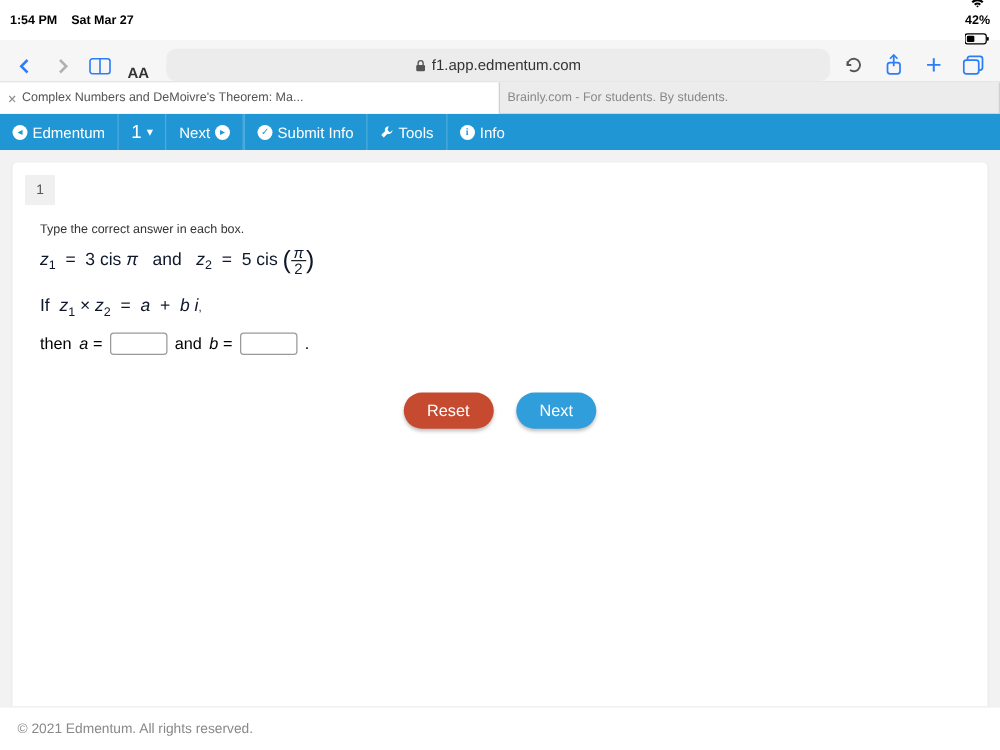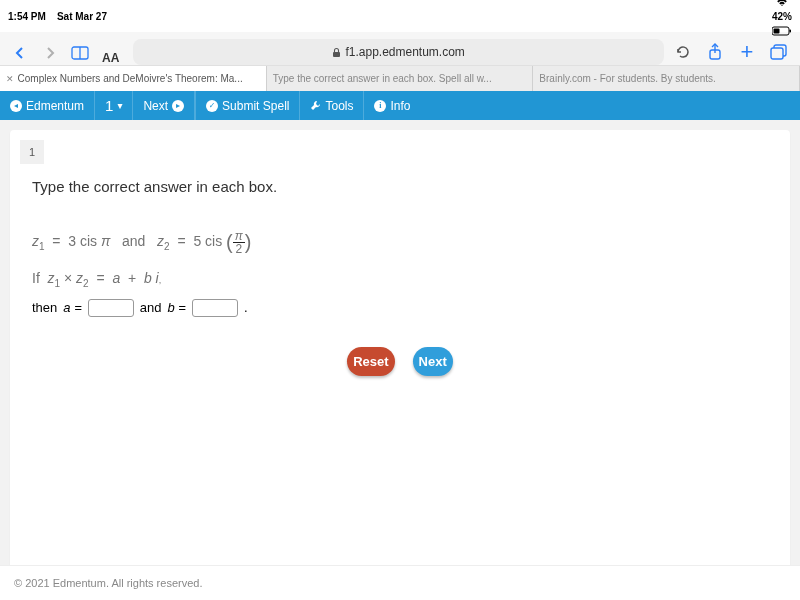--- a/index.html
+++ b/index.html
@@ -22,31 +22,31 @@
 
 .app-nav { height:29px; background:#2196d4; display:flex; align-items:center; color:#fff; font-size:12px; }
 .nav-seg { height:100%; display:flex; align-items:center; padding:0 10px; border-right:1px solid rgba(255,255,255,0.2); cursor:pointer; gap:4px; }
 .nav-seg.title { flex:1; background:#34a4df; font-size:14px; border:none; }
 .nav-seg .circ { width:12px; height:12px; border-radius:50%; background:#fff; display:inline-flex; align-items:center; justify-content:center; color:#2196d4; font-size:8px; }
 .nav-seg.right { border-right:none; border-left:1px solid rgba(255,255,255,0.2); }
 
 .content { background:#f2f2f2; padding:10px; height:460px; }
 .card { background:#fff; border-radius:4px; padding:18px 22px; height:100%; box-shadow:0 1px 2px rgba(0,0,0,0.06); position:relative; }
 .qnum { position:absolute; top:10px; left:10px; background:#f0f0f0; width:24px; height:24px; display:flex; align-items:center; justify-content:center; font-size:11px; color:#555; }
-.instruction { margin-top:30px; font-size:15px; color:#333; }
-.math-block { margin-top:28px; font-family:'Times New Roman',serif; font-size:14px; color:#737373; line-height:1.9; }
+.instruction { margin-top:30px; font-size:10px; color:#333; }
+.math-block { margin-top:0; font-family:'Times New Roman',serif; font-size:14px; color:#0f172a; line-height:1.9; }
 .math-block .sub { font-size:10px; vertical-align:sub; }
 .frac { display:inline-block; text-align:center; vertical-align:middle; font-size:12px; line-height:1; }
 .frac .num { display:block; border-bottom:1px solid #222; padding:0 2px; }
 .frac .den { display:block; padding:0 2px; }
 .paren { font-size:20px; vertical-align:middle; }
 .answer-line { margin-top:6px; font-size:13px; display:flex; align-items:center; gap:6px; }
 .answer-line input { width:46px; height:18px; border:1px solid #999; border-radius:3px; padding:1px 3px; font-size:11px; }
 .btns { display:flex; justify-content:center; gap:18px; margin-top:30px; }
-.btn { border:none; border-radius:16px; padding:7px 6px; font-size:13px; color:#fff; cursor:pointer; box-shadow:0 2px 3px rgba(0,0,0,0.25);font-weight:bold; }
+.btn { border:none; border-radius:16px; padding:7px 19px; font-size:13px; color:#fff; cursor:pointer; box-shadow:0 2px 3px rgba(0,0,0,0.25); }
 .btn.reset { background:#c64a2f; }
 .btn.next { background:#309edb; }
 
 .footer { position:absolute; bottom:0; left:0; right:0; height:35px; background:#fff; display:flex; align-items:center; padding:0 14px; font-size:11px; color:#888; border-top:1px solid #eee; }
 
 svg { display:block; }
 .italic { font-style:italic; }
 </style>
 </head>
 <body>
@@ -122,43 +122,40 @@
       </svg>
   </div>
 </div>
 
 <div class="tabs-row">
   <div class="tab active">
     <span class="tab-close">✕</span>
     <span>Complex Numbers and DeMoivre's Theorem: Ma...</span>
   </div>
   <div class="tab">
-    <span>Type the correct answer in each box. Spell all w...</span>
-  </div>
-  <div class="tab">
     <span>Brainly.com - For students. By students.</span>
   </div>
 </div>
 
 <div class="app-nav">
   <div class="nav-seg">
     <span class="circ">◂</span>
     <span>Edmentum</span>
   </div>
   <div class="nav-seg">
     <span style="font-size:15px; font-weight:500;">1</span>
     <span style="font-size:10px;">▾</span>
   </div>
   <div class="nav-seg">
     <span>Next</span>
     <span class="circ">▸</span>
   </div>
   <div class="nav-seg right">
     <span class="circ">✓</span>
-    <span>Submit Spell</span>
+    <span>Submit Info</span>
   </div>
   <div class="nav-seg right">
     <span>
       <svg width="11" height="11" viewBox="0 0 11 11">
           <path d="M7 1 A3 3 0 0 0 4 5 L1 8 L3 10 L6 7 A3 3 0 0 0 10 4 L8 6 L6 4 Z" fill="#fff"></path>
         </svg>
     </span>
     <span>Tools</span>
   </div>
   <div class="nav-seg right">

